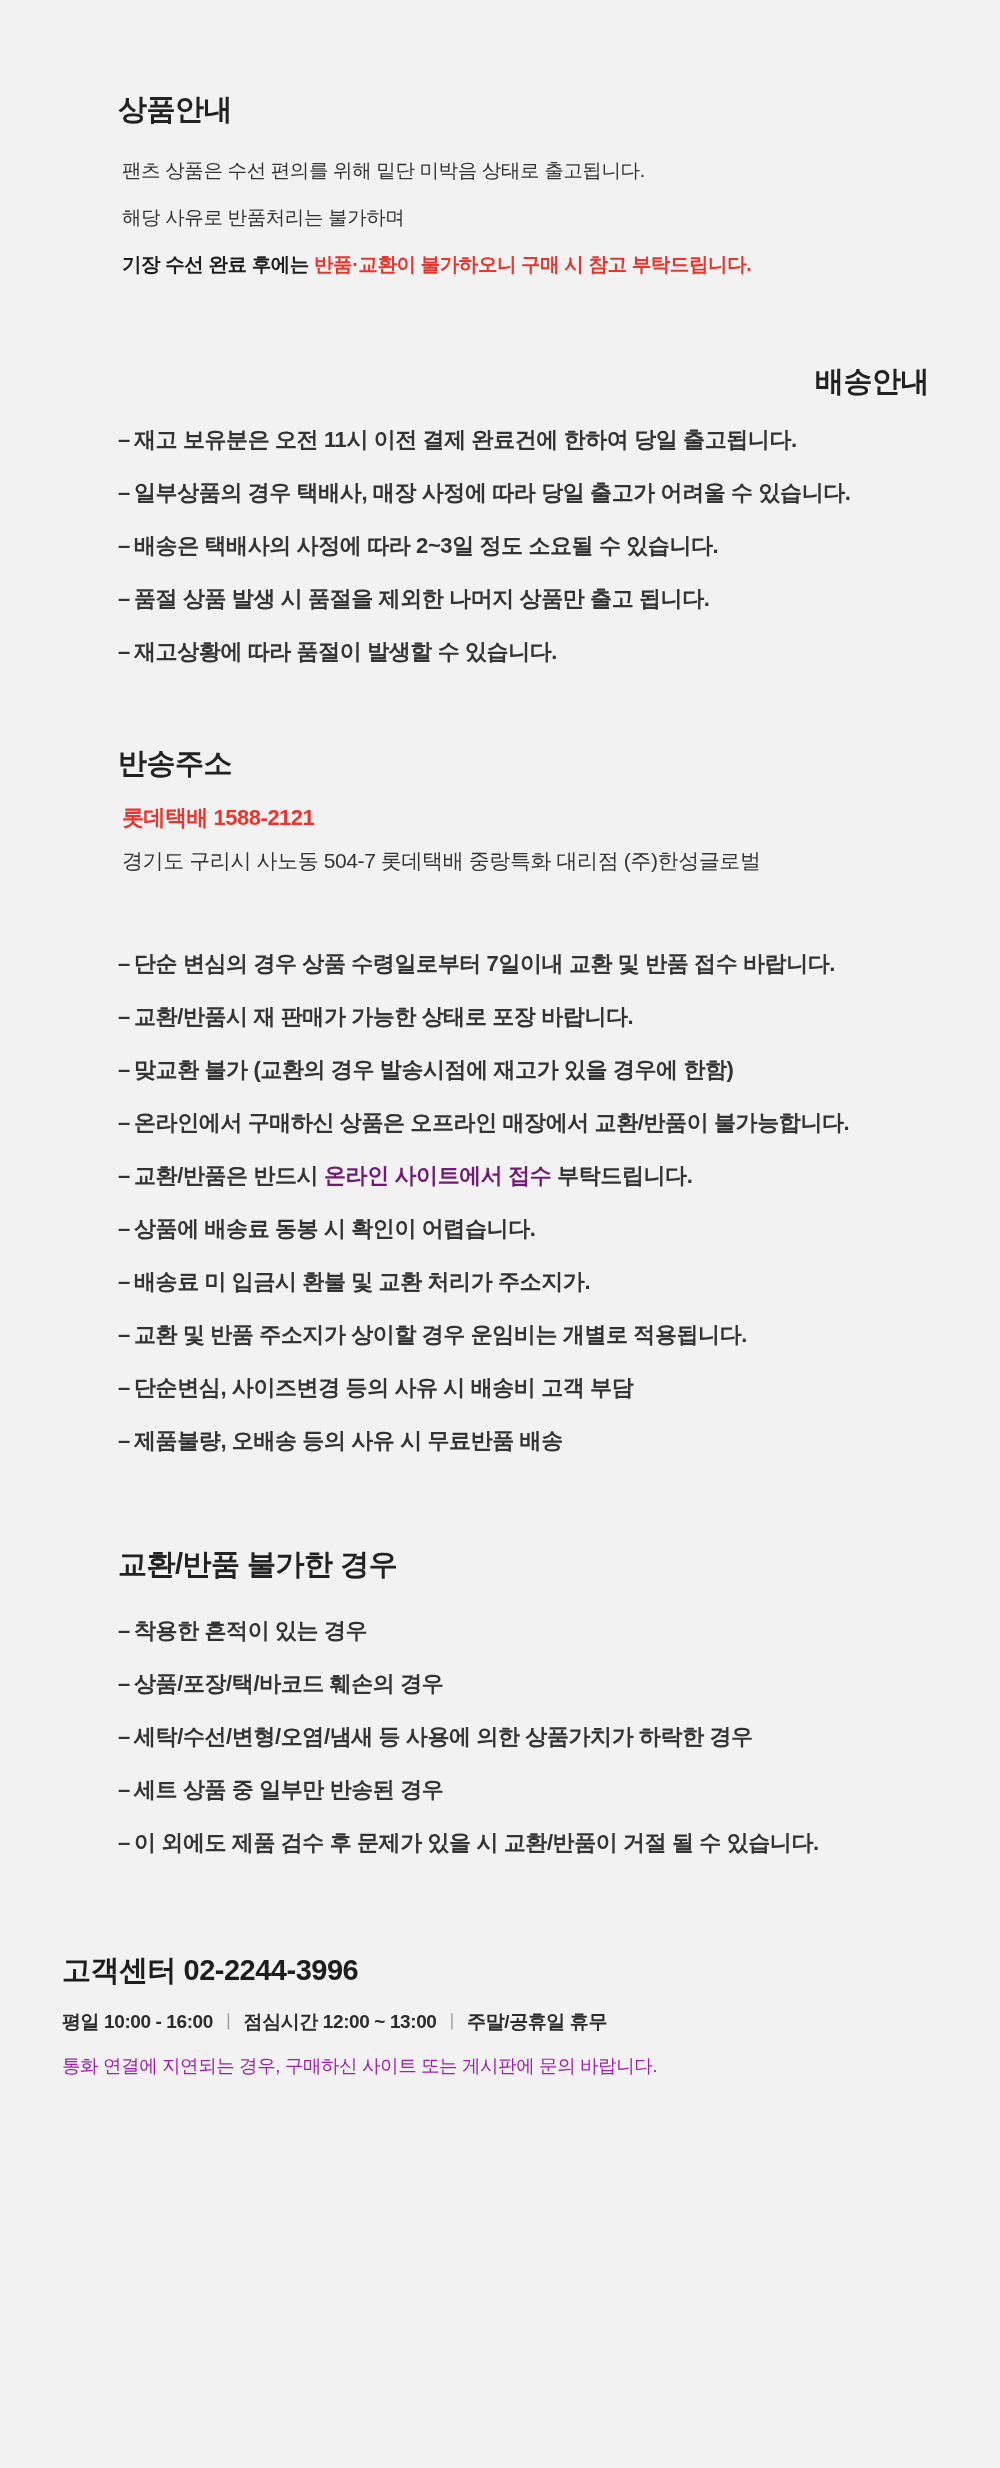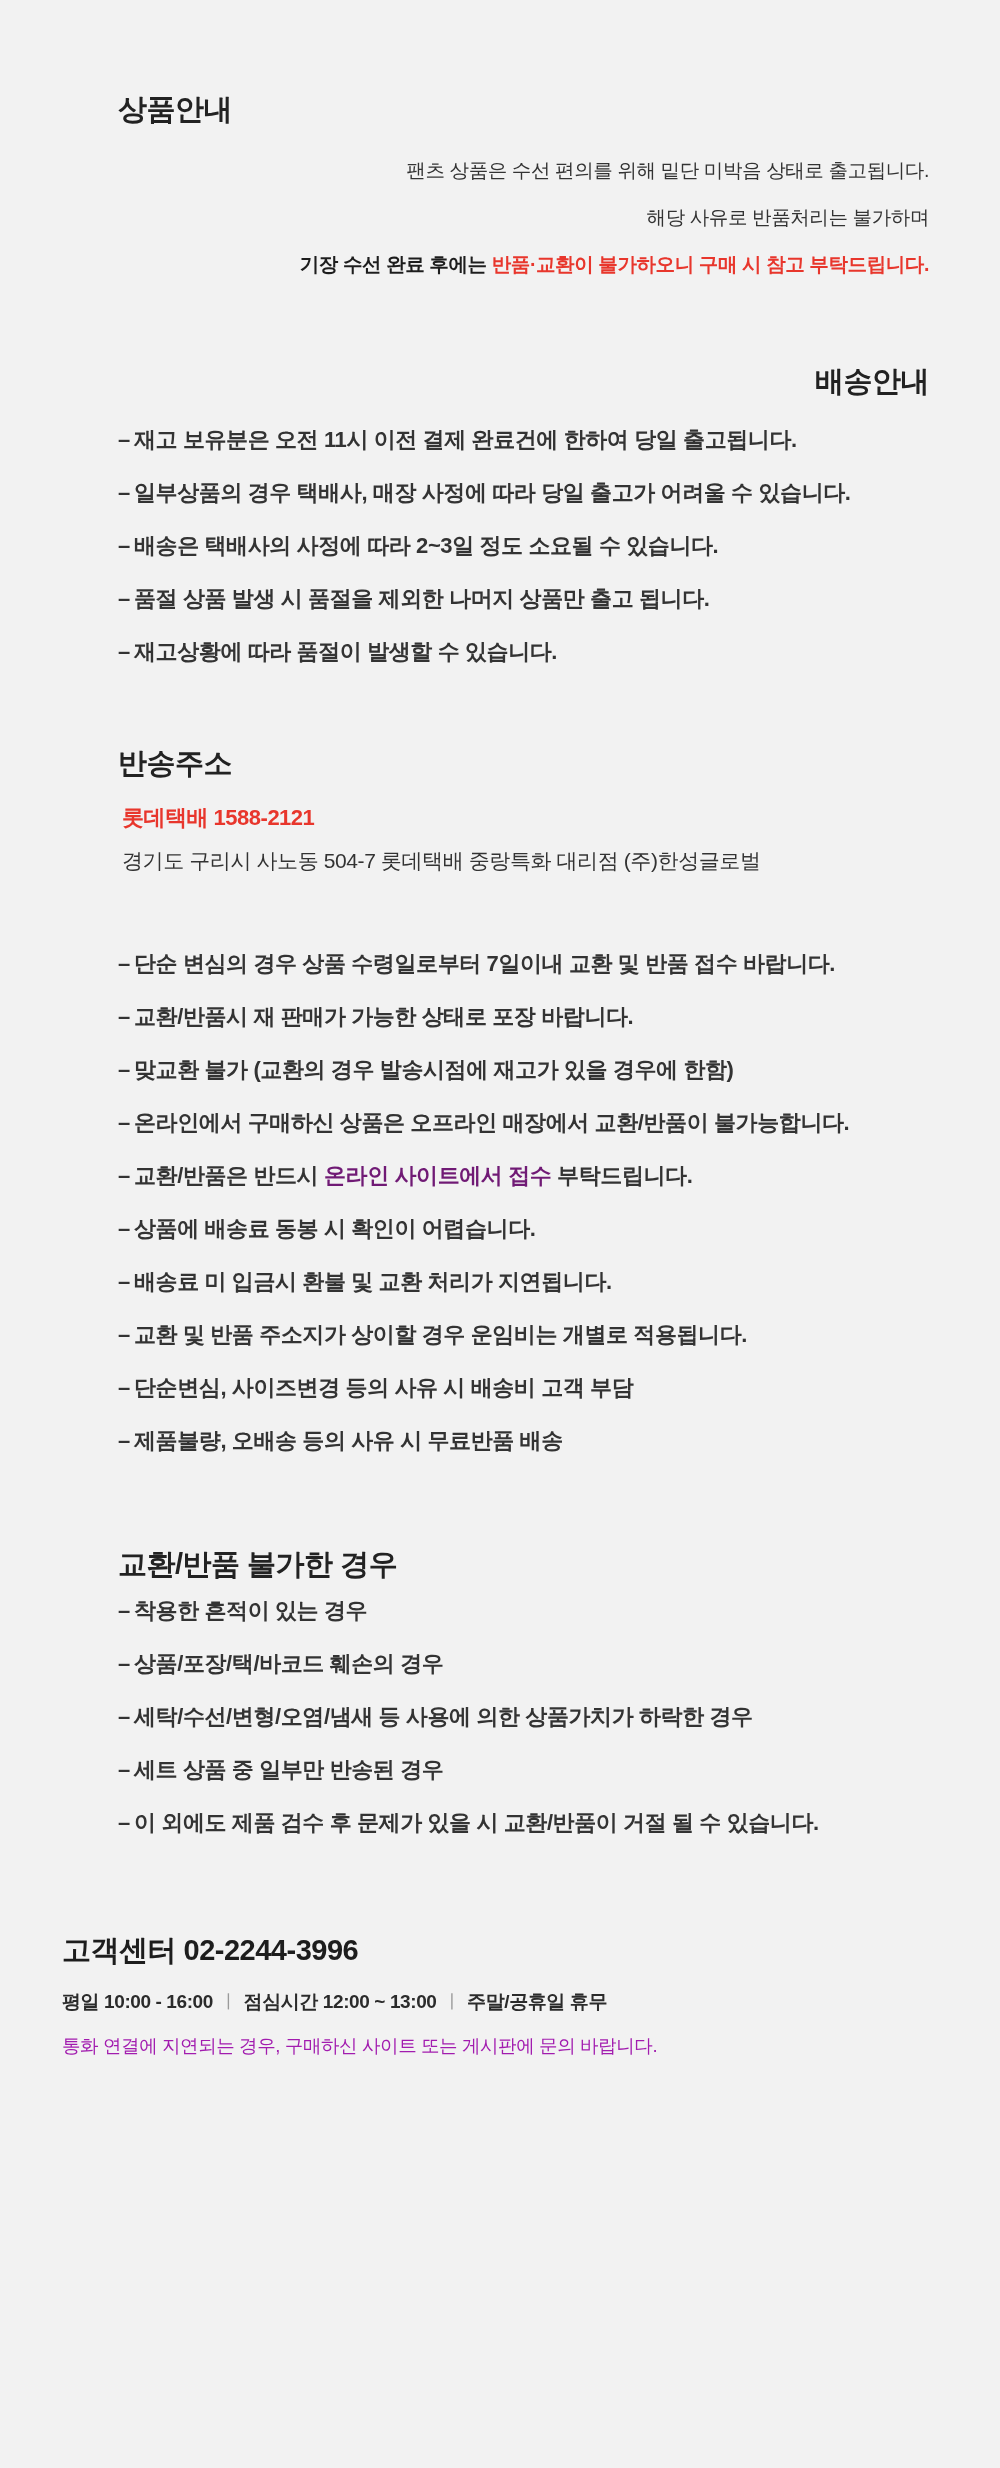--- a/index.html
+++ b/index.html
@@ -41,21 +41,21 @@
     line-height: 1.55;
     color: #333;
     letter-spacing: -0.4px;
     margin: 0 0 17px 0;
     white-space: nowrap;
   }
   .line.bold { font-weight: bold; color: #1d1d1d; }
   .red { color: #701a75; }
   .red-bold { color: #e8362c; font-weight: bold; }
 
-  .sec-1 .line { padding-left: 4px; text-align: right; }
+  .sec-1 .line { padding-left: 4px; }
 
   .sec-2 { padding-top: 68px; }
   .sec-2 h2.sec-title { margin-bottom: 24px; text-align: right; }
   .dash-line {
     font-size: 22px;
     line-height: 1.5;
     color: #333;
     letter-spacing: -0.4px;
     margin: 0 0 20px 0;
     font-weight: bold;
@@ -83,21 +83,21 @@
     color: #333;
     letter-spacing: -0.4px;
     margin: 0;
     padding-left: 4px;
   }
 
   .sec-4 { padding-top: 72px; }
   .sec-4 h2.sec-title { margin-bottom: 24px; }
 
   .sec-5 { padding-top: 70px; }
-  .sec-5 h2.sec-title { margin-bottom: 12px; }
+  .sec-5 h2.sec-title { margin-bottom: 32px; }
 
   .sec-6 { padding-top: 72px; padding-left: 62px; }
   .cs-title {
     font-size: 29px;
     font-weight: bold;
     color: #1d1d1d;
     letter-spacing: -0.5px;
     margin: 0 0 18px 0;
   }
   .cs-hours {
@@ -142,21 +142,21 @@
     <p class="addr-text">경기도 구리시 사노동 504-7 롯데택배 중랑특화 대리점 (주)한성글로벌</p>
   </section>
 
   <section class="block sec-4">
     <p class="dash-line"><span class="dash">–</span><span>단순 변심의 경우 상품 수령일로부터 7일이내 교환 및 반품 접수 바랍니다.</span></p>
     <p class="dash-line"><span class="dash">–</span><span>교환/반품시 재 판매가 가능한 상태로 포장 바랍니다.</span></p>
     <p class="dash-line"><span class="dash">–</span><span>맞교환 불가 (교환의 경우 발송시점에 재고가 있을 경우에 한함)</span></p>
     <p class="dash-line"><span class="dash">–</span><span>온라인에서 구매하신 상품은 오프라인 매장에서 교환/반품이 불가능합니다.</span></p>
     <p class="dash-line"><span class="dash">–</span><span>교환/반품은 반드시 </span><span class="red">온라인 사이트에서 접수</span><span> 부탁드립니다.</span></p>
     <p class="dash-line"><span class="dash">–</span><span>상품에 배송료 동봉 시 확인이 어렵습니다.</span></p>
-    <p class="dash-line"><span class="dash">–</span><span>배송료 미 입금시 환불 및 교환 처리가 지연됩니다.</span></p>
+    <p class="dash-line"><span class="dash">–</span><span>배송료 미 입금시 환불 및 교환 처리가 주소지가.</span></p>
     <p class="dash-line"><span class="dash">–</span><span>교환 및 반품 주소지가 상이할 경우 운임비는 개별로 적용됩니다.</span></p>
     <p class="dash-line"><span class="dash">–</span><span>단순변심, 사이즈변경 등의 사유 시 배송비 고객 부담</span></p>
     <p class="dash-line"><span class="dash">–</span><span>제품불량, 오배송 등의 사유 시 무료반품 배송</span></p>
   </section>
 
   <section class="block sec-5">
     <h2 class="sec-title">교환/반품 불가한 경우</h2>
     <p class="dash-line"><span class="dash">–</span><span>착용한 흔적이 있는 경우</span></p>
     <p class="dash-line"><span class="dash">–</span><span>상품/포장/택/바코드 훼손의 경우</span></p>
     <p class="dash-line"><span class="dash">–</span><span>세탁/수선/변형/오염/냄새 등 사용에 의한 상품가치가 하락한 경우</span></p>

